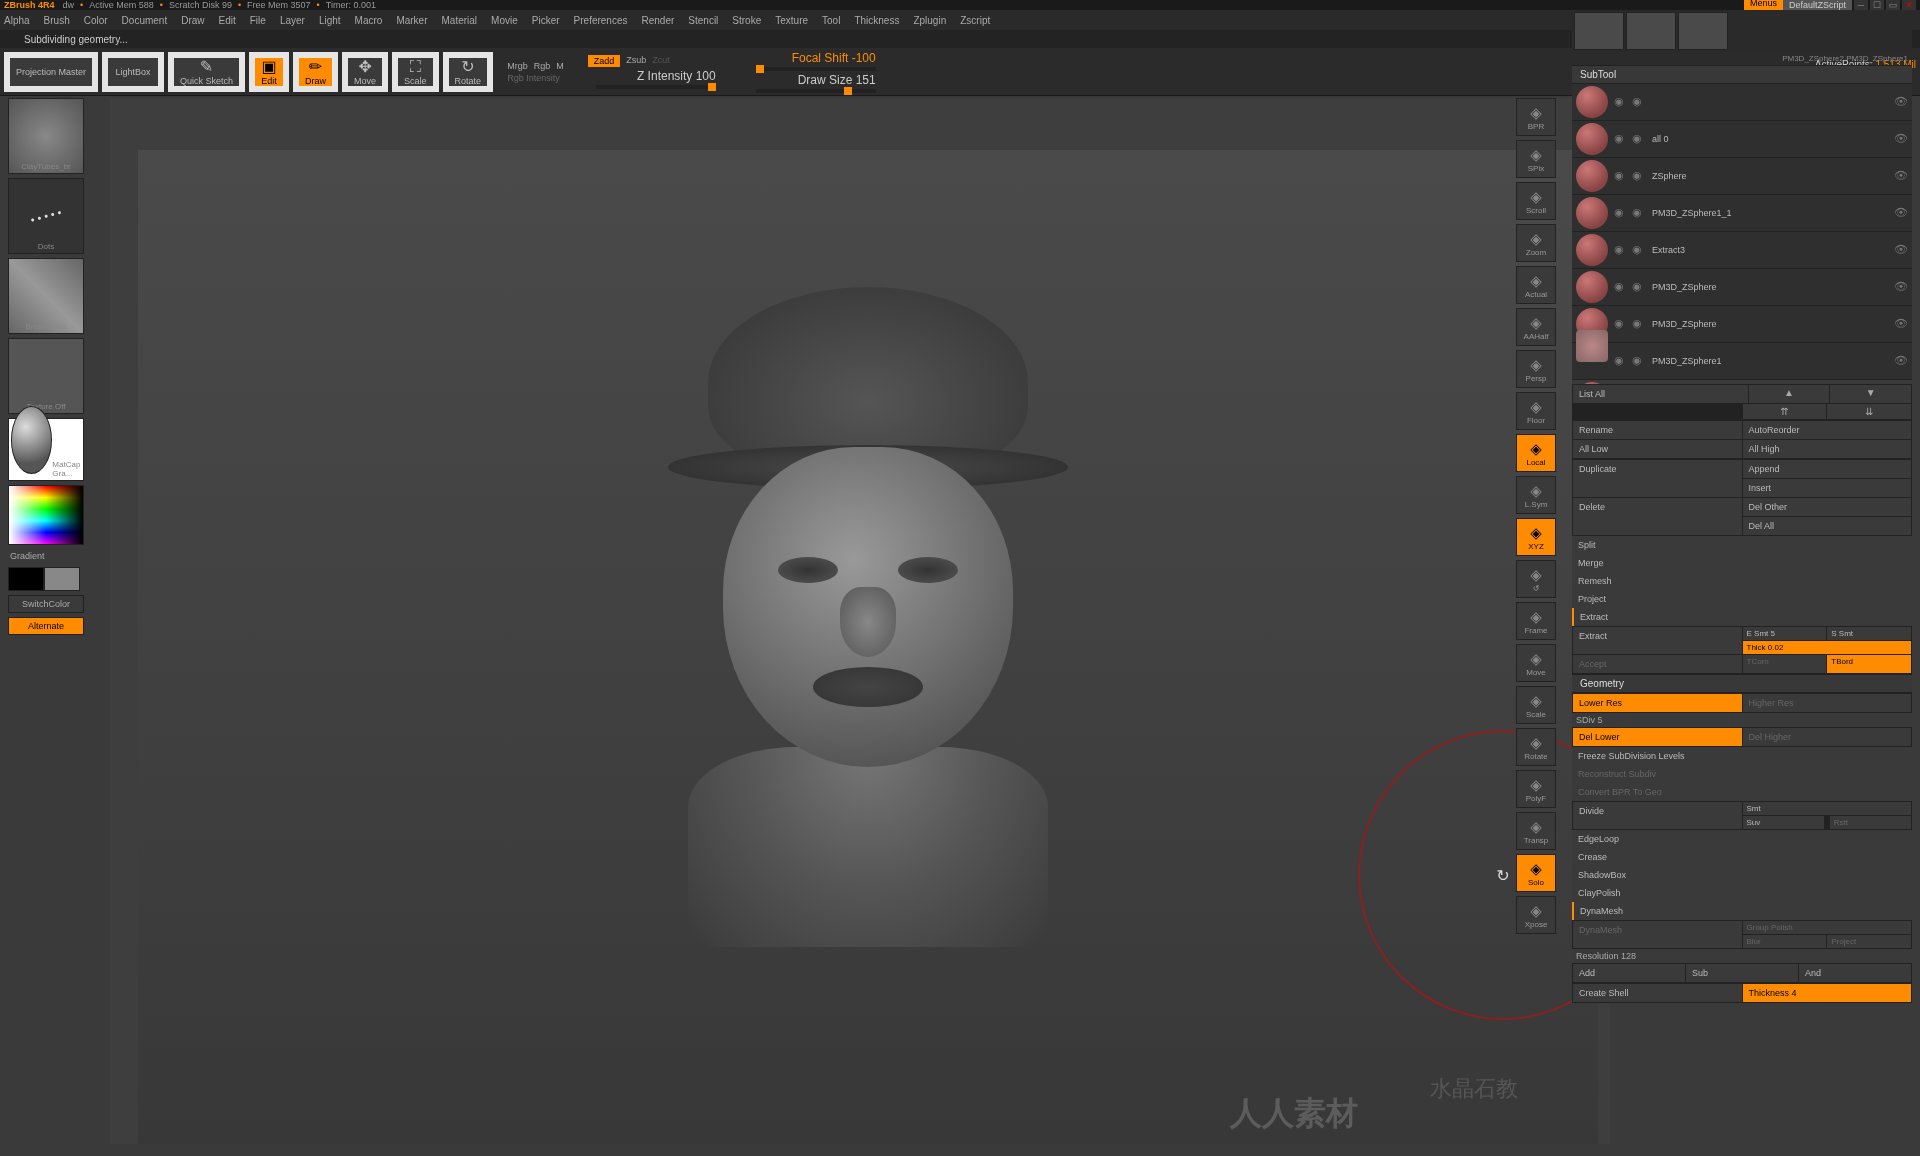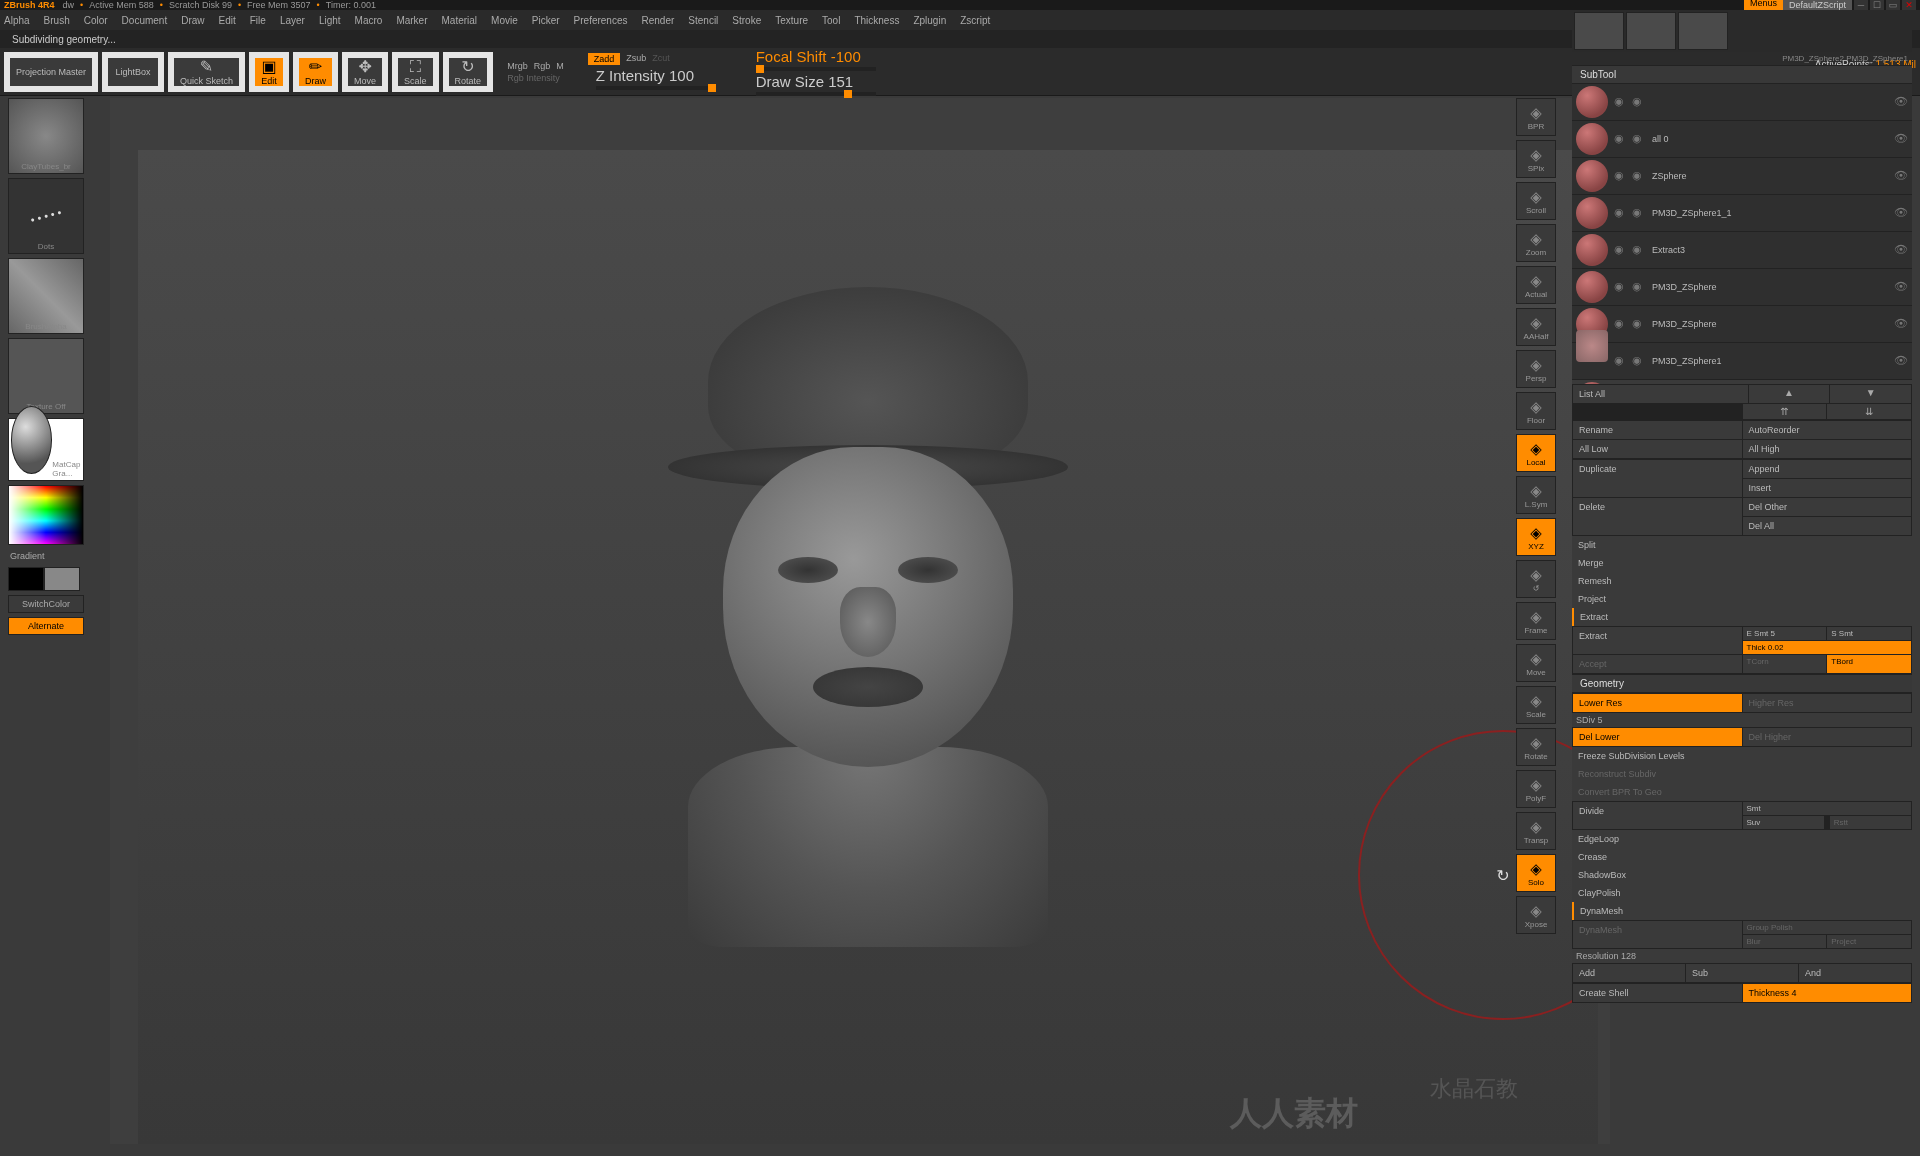--- a/index.html
+++ b/index.html
@@ -13,31 +13,31 @@
 .titlebar .menus-btn { background:#ff8c00; color:#000; padding:0 6px; height:14px; line-height:10px; }
 .titlebar .default-z { background:#555; color:#ccc; padding:0 6px; }
 .titlebar .winbtn { width:14px; height:10px; background:#333; margin-left:2px; display:inline-flex; align-items:center; justify-content:center; color:#888; }
 .titlebar .close { color:#d00; }
 
 
 .menubar { height:20px; background:#2a2a2a; display:flex; align-items:center; padding:8px 4px; font-size:10px; }
 .menubar span { margin-right:14px; color:#aaa; cursor:pointer; }
 
 
-.statusbar { height:18px; background:#232323; display:flex; align-items:center; padding:0 12px; font-size:10px; color:#ccc; }
+.statusbar { height:18px; background:#232323; display:flex; align-items:center; padding:0 24px; font-size:10px; color:#ccc; }
 
 
 .toolbar { height:48px; background:#2b2b2b; display:flex; align-items:center; padding:2px 4px; gap:4px; border-bottom:1px solid #1a1a1a; }
 .tb-btn { background:#3a3a3a; border:6px solid #e5e5e5; padding:2px 6px; font-size:9px; color:#bbb; display:flex; flex-direction:column; align-items:center; justify-content:center; height:40px; min-width:40px; }
 .tb-btn.wide { min-width:62px; }
 .tb-btn.active { background:#ff8c00; color:#000; }
 .tb-btn .ico { font-size:16px; }
 .tb-lbl { font-size:9px; color:#aaa; }
 .tb-slider { display:flex; flex-direction:column; margin:0 8px; }
-.tb-slider .lab { font-size:15px; color:#ccc; white-space:nowrap; }
+.tb-slider .lab { font-size:12px; color:#ccc; white-space:nowrap;text-align:right; }
 .tb-slider .lab.orange { color:#ff8c00; }
 .tb-slider .track { width:120px; height:4px; background:#222; position:relative; margin-top:2px; }
 .tb-slider .knob { width:8px; height:8px; background:#ff8c00; position:absolute; top:-2px; }
 .tb-stats { margin-left:auto; font-size:10px; color:#ff8c00; line-height:14px; }
 .tb-stats .row span.k { color:#ccc; }
 
 
 .left-panel { position:absolute; left:8px; top:98px; width:76px; display:flex; flex-direction:column; gap:4px; }
 .lp-thumb { width:76px; height:76px; background:#4a4a4a; border:1px solid #222; font-size:8px; color:#888; display:flex; align-items:flex-end; justify-content:center; padding:2px; }
 .lp-thumb.brush { background:radial-gradient(circle,#888,#555); }

